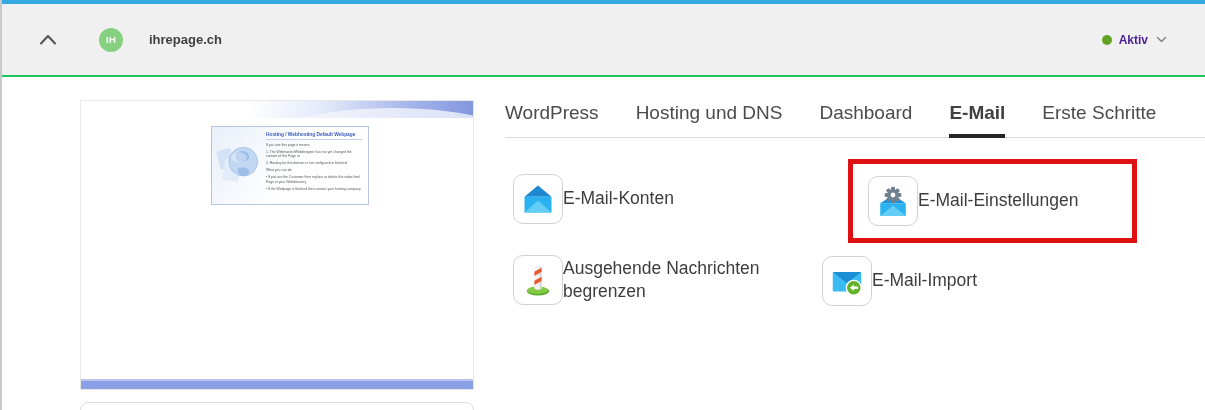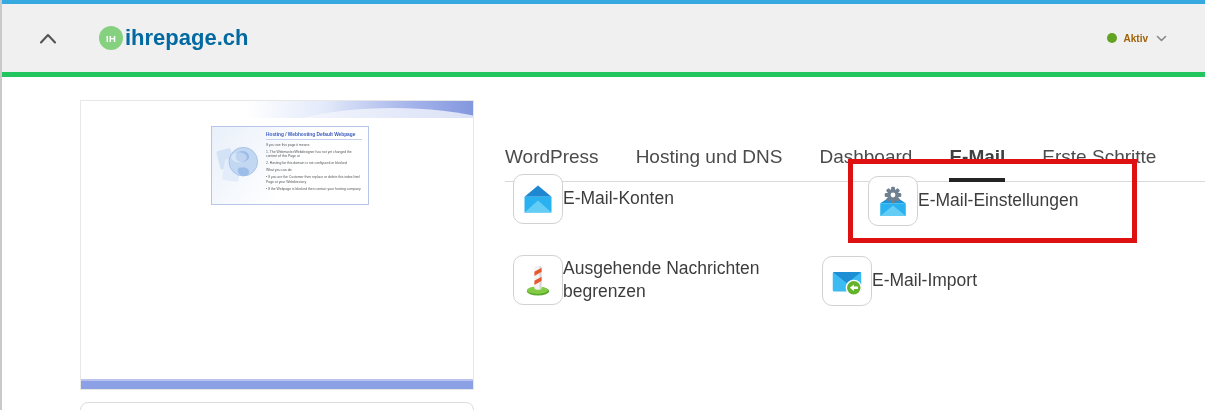--- a/index.html
+++ b/index.html
@@ -3,36 +3,36 @@
 <meta charset="utf-8">
 <style>
   * { margin:0; padding:0; box-sizing:border-box; }
   html,body { width:1205px; height:410px; overflow:hidden; background:#fff;
               font-family:"Liberation Sans", sans-serif; }
   .panel { position:absolute; inset:0; background:#fff; border-left:2px solid #c9c9c9; }
   .topbar { position:absolute; top:0; left:0; right:0; height:4px; background:#36a9e1; }
 
   
   .header { position:absolute; top:4px; left:0; right:0; height:73px; background:#f0f0f0;
-            border-bottom:5px solid #22c55e; display:flex; align-items:center;
+            border-bottom:2px solid #22c55e; display:flex; align-items:center;
             padding:0 38px 0 36px; }
   .collapse-btn { width:20px; height:20px; display:flex; align-items:center; justify-content:center; cursor:pointer; }
   .avatar { width:24px; height:24px; border-radius:50%; background:#85d180; color:#fff;
             font-size:9.5px; font-weight:bold; display:flex; align-items:center; justify-content:center;
             margin-left:41px; letter-spacing:.3px; }
-  .domain-title { margin-left:2px; font-size:22px; font-weight:bold; color:#0369a1; }
+  .domain-title { margin-left:26px; font-size:13px; font-weight:bold; color:#404040; }
   .spacer { flex:1; }
   .status { display:flex; align-items:center; cursor:pointer; }
   .status-dot { width:10px; height:10px; border-radius:50%; background:#63a323; }
-  .status-label { margin-left:7px; font-size:10px; font-weight:bold; color:#a16207; }
+  .status-label { margin-left:7px; font-size:12px; font-weight:bold; color:#4c1d95; }
   .status .chev { margin-left:8px; }
 
   
   .tabs { position:absolute; left:503px; right:0; top:102px; border-bottom:1px solid #d9d9d9; }
-  .tab-row { display:flex; gap:37px;margin-top:44px; }
+  .tab-row { display:flex; gap:37px; }
   .tab { font-size:19px; color:#4b4b4b; padding-bottom:13px; position:relative; cursor:pointer; white-space:nowrap; }
   .tab.active { color:#404040; font-weight:bold; }
   .tab.active::after { content:""; position:absolute; left:0; right:0; bottom:-1px; height:4px; background:#242424; }
 
   
   .item { position:absolute; display:flex; align-items:center; cursor:pointer; }
   .item-icon { width:50px; height:50px; flex:0 0 50px; background:#fff; border:1px solid #d2d2d2;
                border-radius:10px; display:flex; align-items:center; justify-content:center; }
   .item-icon svg { width:36px; height:36px; }
   .item-label { font-size:17.5px; color:#3d3d3d; line-height:1.32; }

